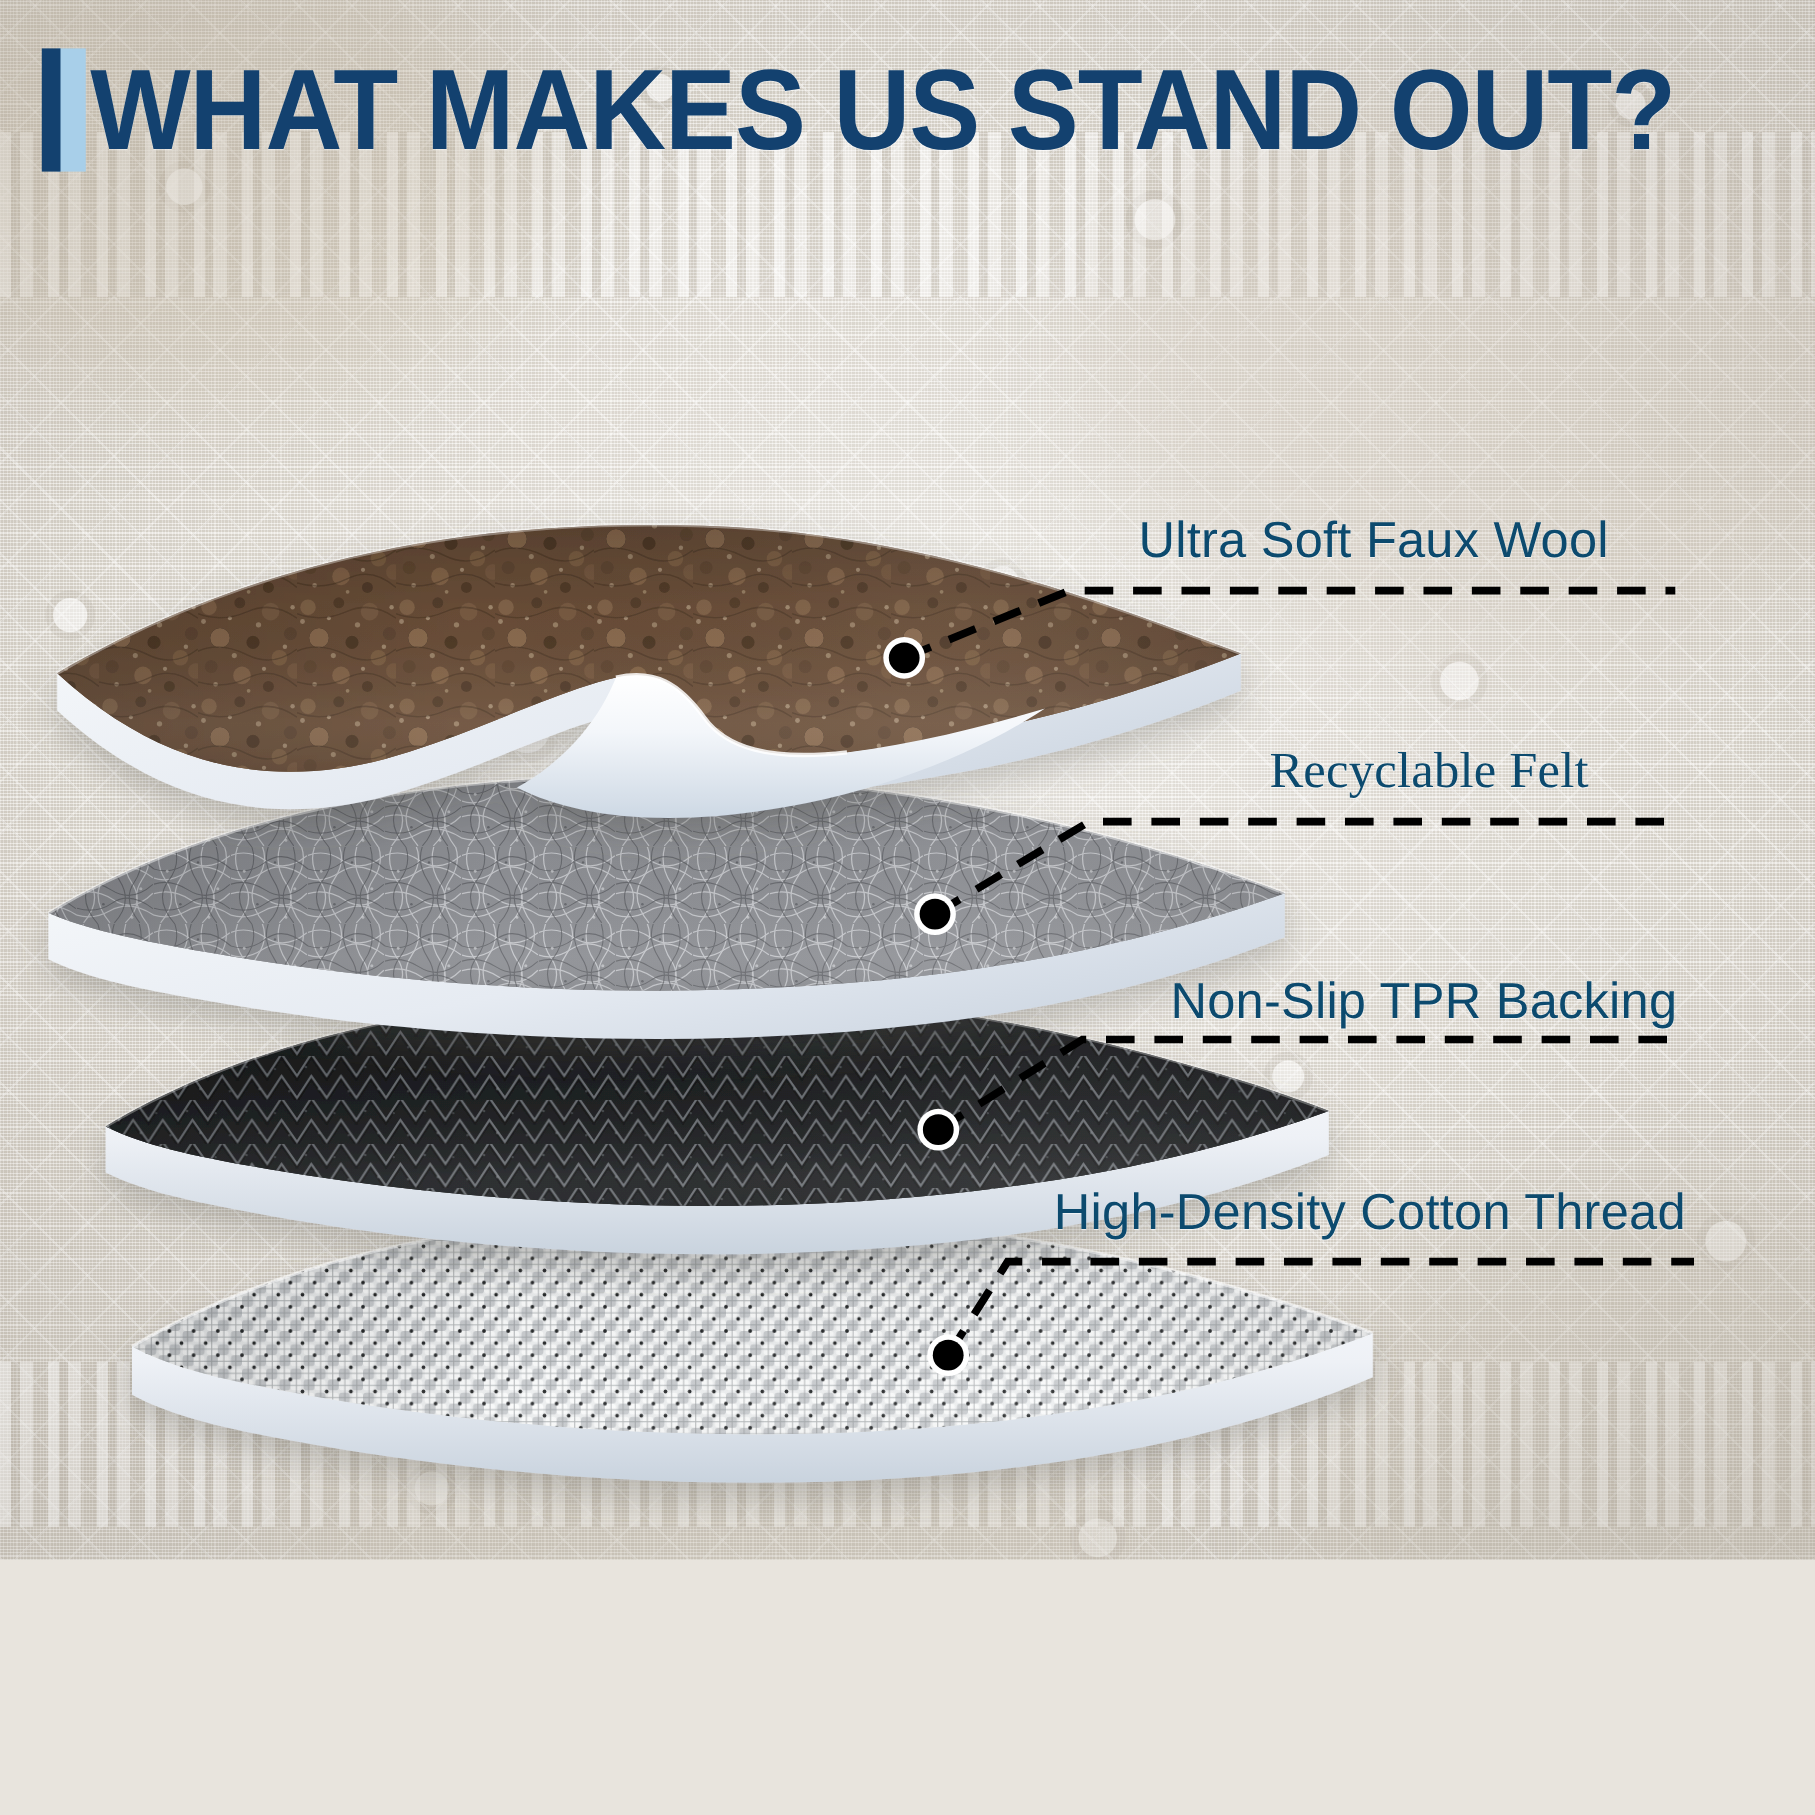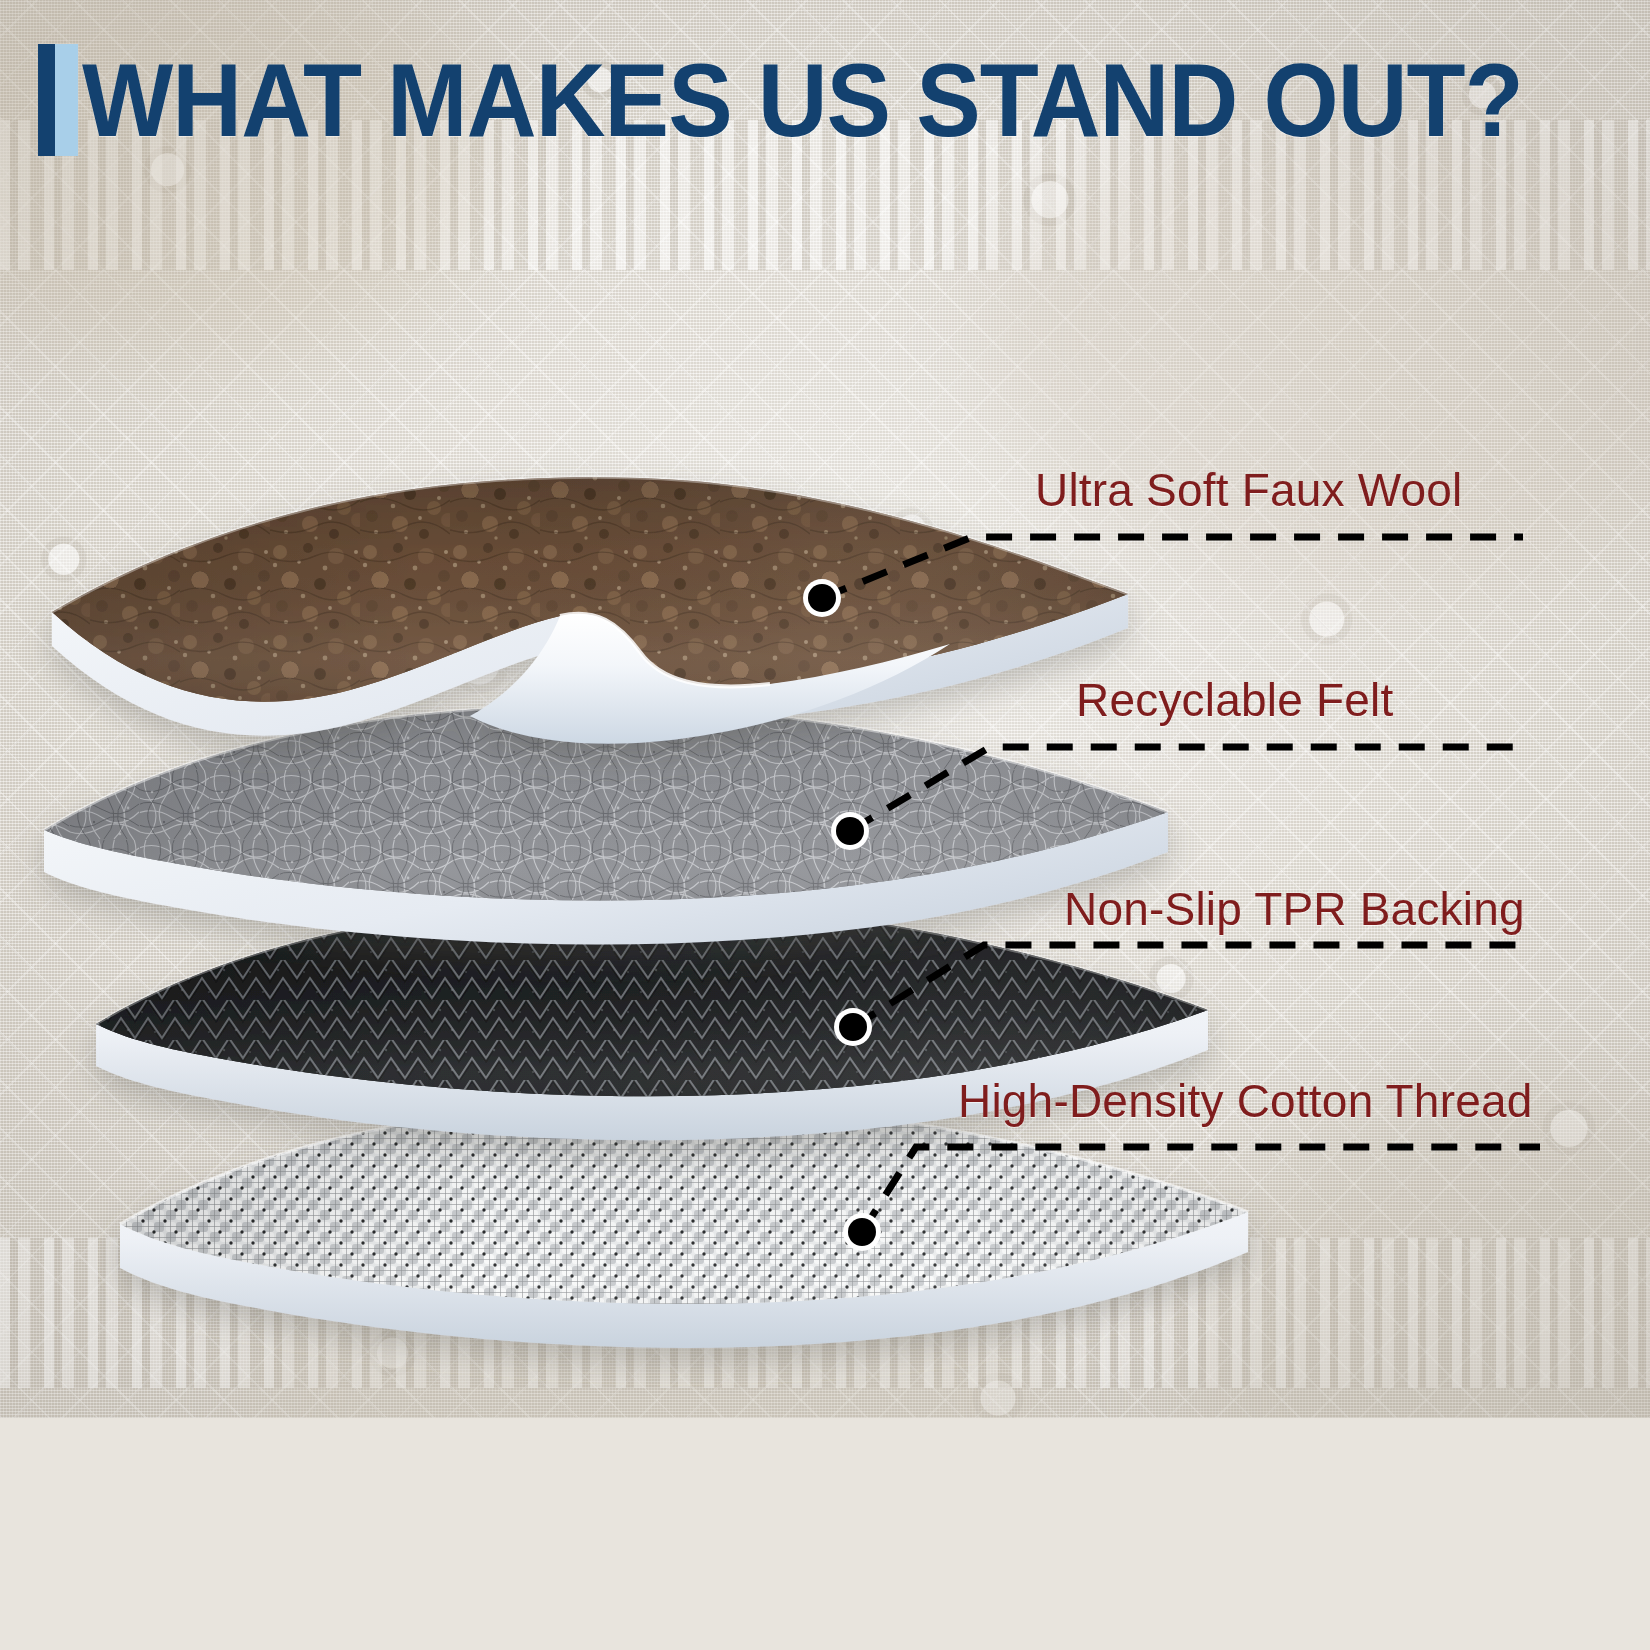--- a/index.html
+++ b/index.html
@@ -98,21 +98,21 @@
 
   
   #layers{position:absolute;left:0;top:0;width:1650px;height:1650px;}
 
   
   .callout{
     position:absolute;
     font-family:"Liberation Sans", sans-serif;
     font-size:46px;
     line-height:56px;
-    color:#7f1d1d;
+    color:#0c4a6e;
     white-space:nowrap;
     letter-spacing:.2px;
     text-shadow:0 1px 1px rgba(255,255,255,.65);
   }
 </style>
 </head>
 <body>
 
 <div id="stage">
 
@@ -400,19 +400,19 @@
         <circle cx="853" cy="1027" r="19" fill="#ffffff"></circle>
         <circle cx="853" cy="1027" r="14" fill="#000000"></circle>
         <path d="M 862 1232 L 916 1147 L 1540 1147" fill="none" stroke="#000000" stroke-width="7" stroke-dasharray="26 18" stroke-linecap="butt"></path>
         <circle cx="862" cy="1232" r="19" fill="#ffffff"></circle>
         <circle cx="862" cy="1232" r="14" fill="#000000"></circle>
       </g>
   </svg>
 
   <div class="callout" style="left:1035px;top:462px;">Ultra Soft Faux Wool</div>
 
-  <div class="callout" style="left:1076px;top:672px;">Recyclable Felt</div>
+  <div class="callout" style="left:1154px;top:672px;font-family:Liberation Serif, serif;">Recyclable Felt</div>
 
   <div class="callout" style="left:1064px;top:881px;">Non-Slip TPR Backing</div>
 
   <div class="callout" style="left:958px;top:1073px;">High-Density Cotton Thread</div>
 
 </div>
 
 </body></html>

